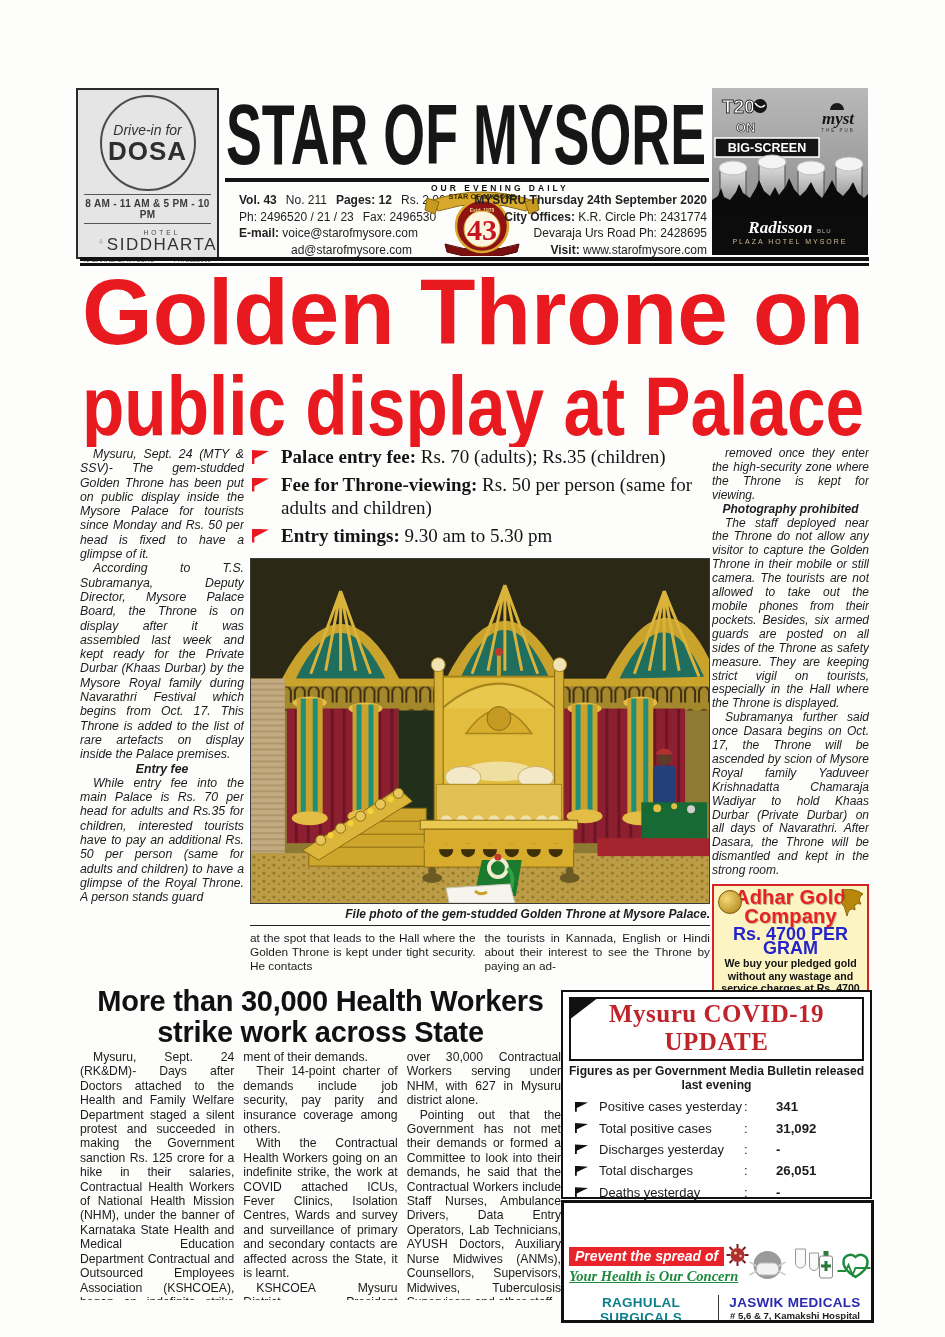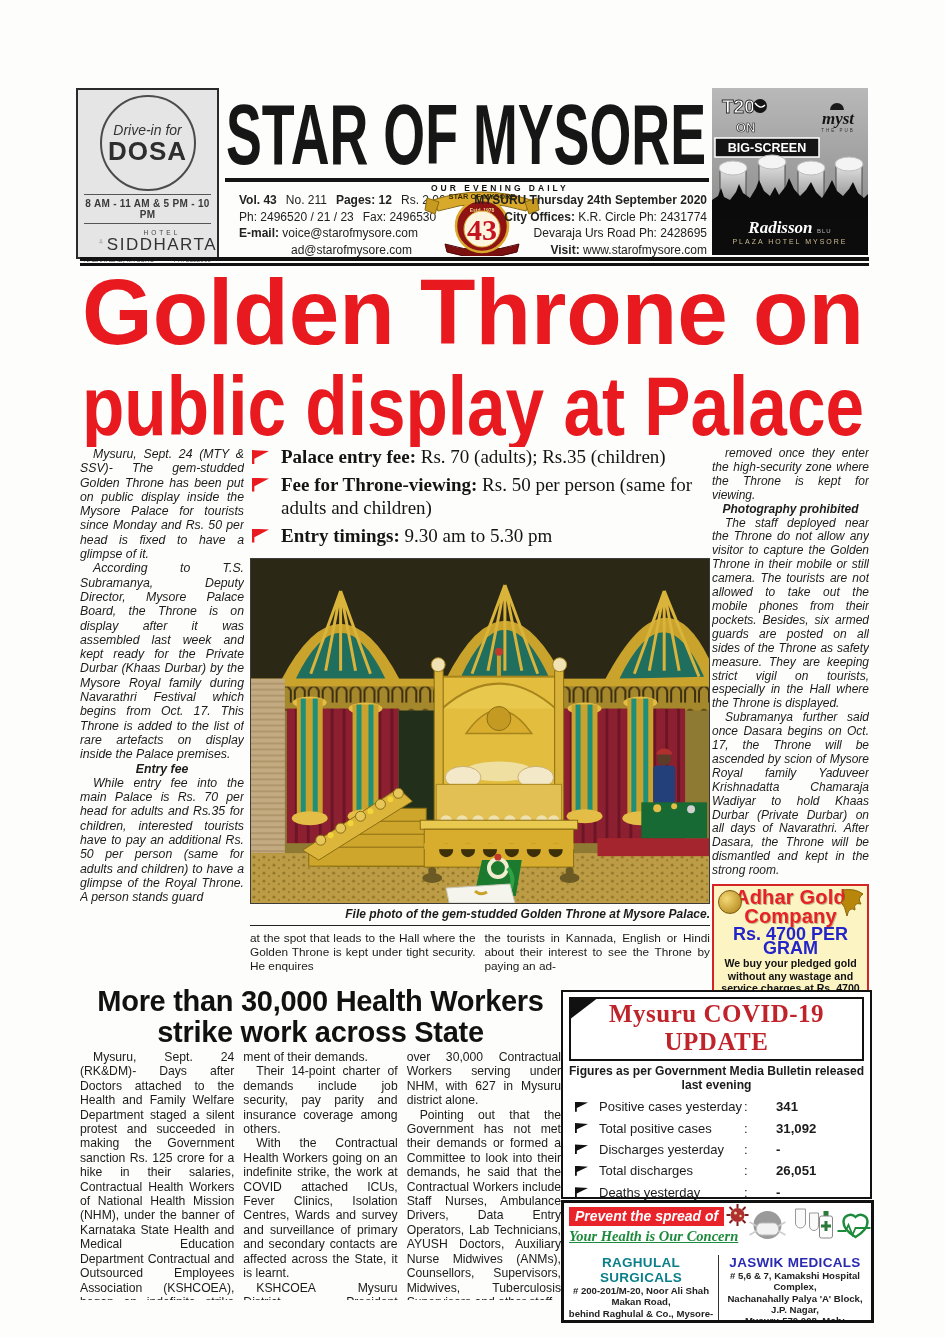--- a/index.html
+++ b/index.html
@@ -76,21 +76,21 @@
                     clip-path:polygon(0 0,100% 0,0 92%);}
   .covid-title{font-family:"Liberation Serif",serif;font-weight:bold;font-size:25px;color:#c0242b;letter-spacing:.5px;}
   .covid-sub{font-size:12.1px;font-weight:bold;text-align:center;margin:3px 2px 4px;}
   .crow{display:flex;align-items:center;height:21.4px;padding-left:12px;}
   .cflag{width:13px;height:10px;background:#111;clip-path:polygon(0 0,100% 8%,14% 62%,14% 100%,0 100%);}
   .clabel{margin-left:11px;width:145px;font-size:13px;}
   .ccolon{width:32px;font-size:13px;}
   .cval{font-weight:bold;font-size:13.2px;}
   
   .health{left:561px;top:1200px;width:307px;height:117px;border:3px solid #111;background:#fff;overflow:hidden;}
-  .h-top{display:flex;height:52px;}
+  .h-top{display:flex;height:52px;margin-top:40px;}
   .h-left{width:156px;padding:4px 0 0 5px;}
   .prevent{display:inline-block;background:#e8232a;color:#fff;font-style:italic;font-weight:bold;
            font-size:14px;padding:1px 6px 2px;}
   .concern{font-family:"Liberation Serif",serif;color:#1d8a3c;font-weight:bold;font-style:italic;
            font-size:14.5px;text-decoration:underline;margin-top:2px;white-space:nowrap;}
   .h-icons{flex:1;}
   .h-bottom{display:flex;}
   .h-col{padding:0 2px;text-align:center;}
   .h-col.l{width:150px;border-right:1.5px solid #333;}
   .h-col.r{flex:1;}
@@ -393,21 +393,21 @@
         <g fill="#6b5a24">
           <ellipse cx="182" cy="320" rx="10" ry="5"></ellipse>
             <ellipse cx="320" cy="320" rx="10" ry="5"></ellipse>
           <circle cx="182" cy="313" r="4"></circle>
             <circle cx="320" cy="313" r="4"></circle>
         </g>
       </svg>
     </div>
     <div class="caption">File photo of the gem-studded Golden Throne at Mysore Palace.</div>
     <div class="minicols">
-      <div>at the spot that leads to the Hall where the Golden Throne is kept under tight security. He enquires</div>
+      <div>at the spot that leads to the Hall where the Golden Throne is kept under tight security. He contacts</div>
       <div>the tourists in Kannada, English or Hindi about their interest to see the Throne by paying an ad-</div>
     </div>
   </div>
 
   <div class="abs right-col coltxt" style="font-size:12px;line-height:13.9px;">
     <p>removed once they enter the high-security zone where the Throne is kept for viewing.</p>
     <p class="subhead">Photography prohibited</p>
     <p>The staff deployed near the Throne do not allow any visitor to capture the Golden Throne in their mobile or still camera. The tourists are not allowed to take out the mobile phones from their pockets. Besides, six armed guards are posted on all sides of the Throne as safety measure. They are keeping strict vigil on tourists, especially in the Hall where the Throne is displayed.</p>
     <p>Subramanya further said once Dasara begins on Oct. 17, the Throne will be ascended by scion of Mysore Royal family Yaduveer Krishnadatta Chamaraja Wadiyar to hold Khaas Durbar (Private Durbar) on all days of Navarathri.  After Dasara, the Throne will be dismantled and kept in the strong room.</p>
 

